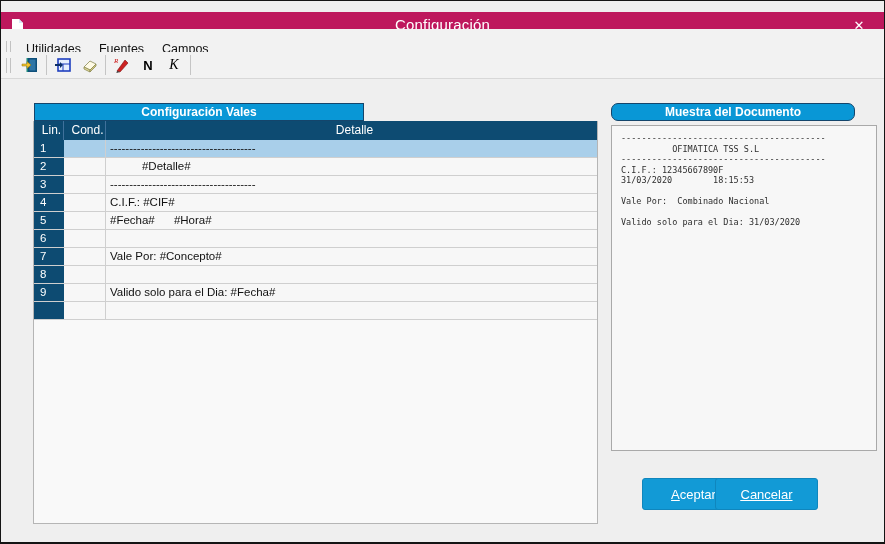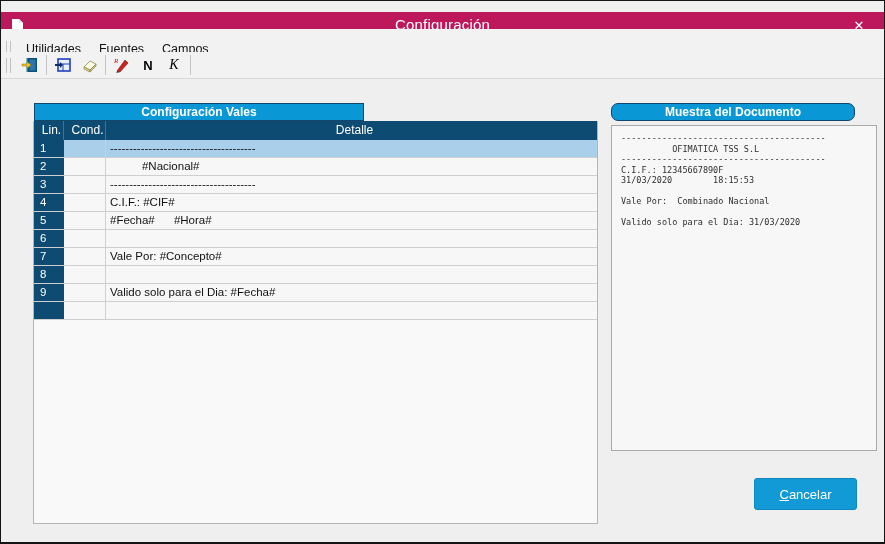--- a/index.html
+++ b/index.html
@@ -68,21 +68,21 @@
   }
   
   .btn {
     position:absolute; top:477px; width:103px; height:32px; background:#129ad6;
     border:1px solid #0f86bd; border-radius:3px; color:#fff; font-size:13px;
     display:flex; align-items:center; justify-content:center; cursor:default;
     font-family:"Liberation Sans", sans-serif;
   }
   .btn span { display:block; }
   .btn-accept { left:641px; }
-  .btn-cancel { left:753px; }
+  .btn-cancel { left:714px;text-decoration:underline; }
 </style>
 </head>
 <body>
 
 <div class="window">
 
   <div class="titlebar">
     <span class="winicon">
       <svg width="13" height="15" viewBox="0 0 13 15">
         <path d="M1 1 h7 l4 4 v9 h-11 z" fill="#ffffff"></path>
@@ -159,21 +159,21 @@
     </div>
     <div>
         <div class="trow selected">
           <div class="c-lin">1</div>
           <div class="c-cond"></div>
           <div class="c-det">--------------------------------------</div>
         </div>
         <div class="trow">
           <div class="c-lin">2</div>
           <div class="c-cond"></div>
-          <div class="c-det">          #Nacional#</div>
+          <div class="c-det">          #Detalle#</div>
         </div>
         <div class="trow">
           <div class="c-lin">3</div>
           <div class="c-cond"></div>
           <div class="c-det">--------------------------------------</div>
         </div>
         <div class="trow">
           <div class="c-lin">4</div>
           <div class="c-cond"></div>
           <div class="c-det">C.I.F.: #CIF#</div>
@@ -218,17 +218,20 @@
           OFIMATICA TSS S.L
 ----------------------------------------
 C.I.F.: 12345667890F
 31/03/2020        18:15:53
 
 Vale Por:  Combinado Nacional
 
 Valido solo para el Dia: 31/03/2020</pre>
   </div>
 
+  <div class="btn btn-accept">
+    <span class="accel">Aceptar</span>
+  </div>
   <div class="btn btn-cancel">
     <span class="accel">Cancelar</span>
   </div>
 
 </div>
 
 </body></html>

